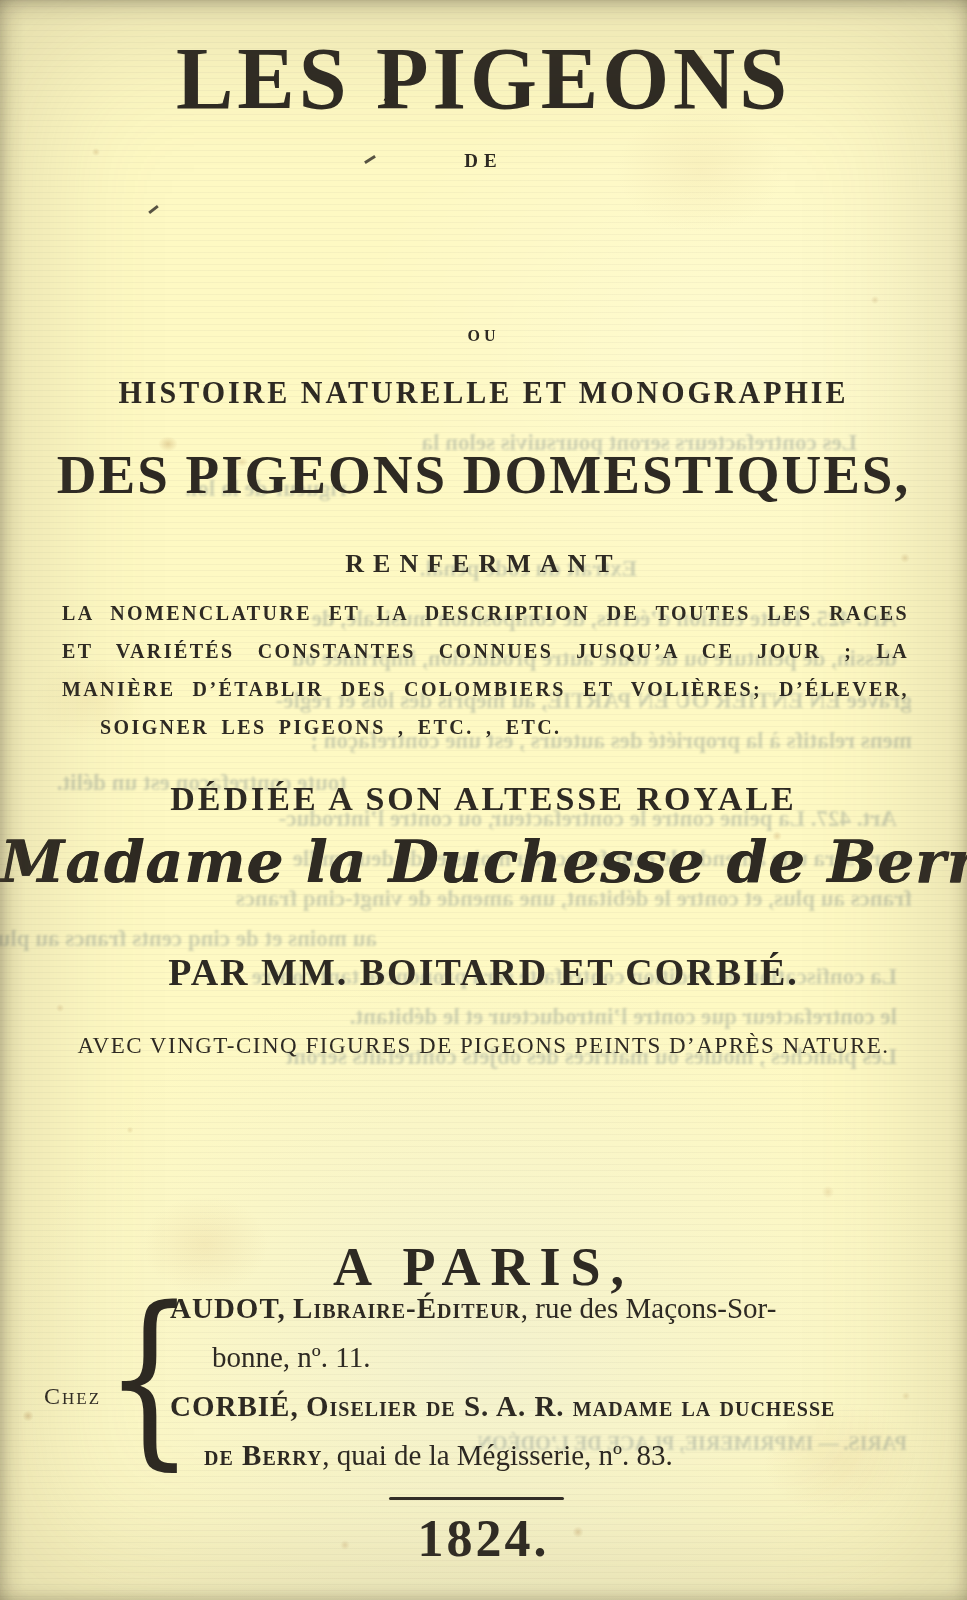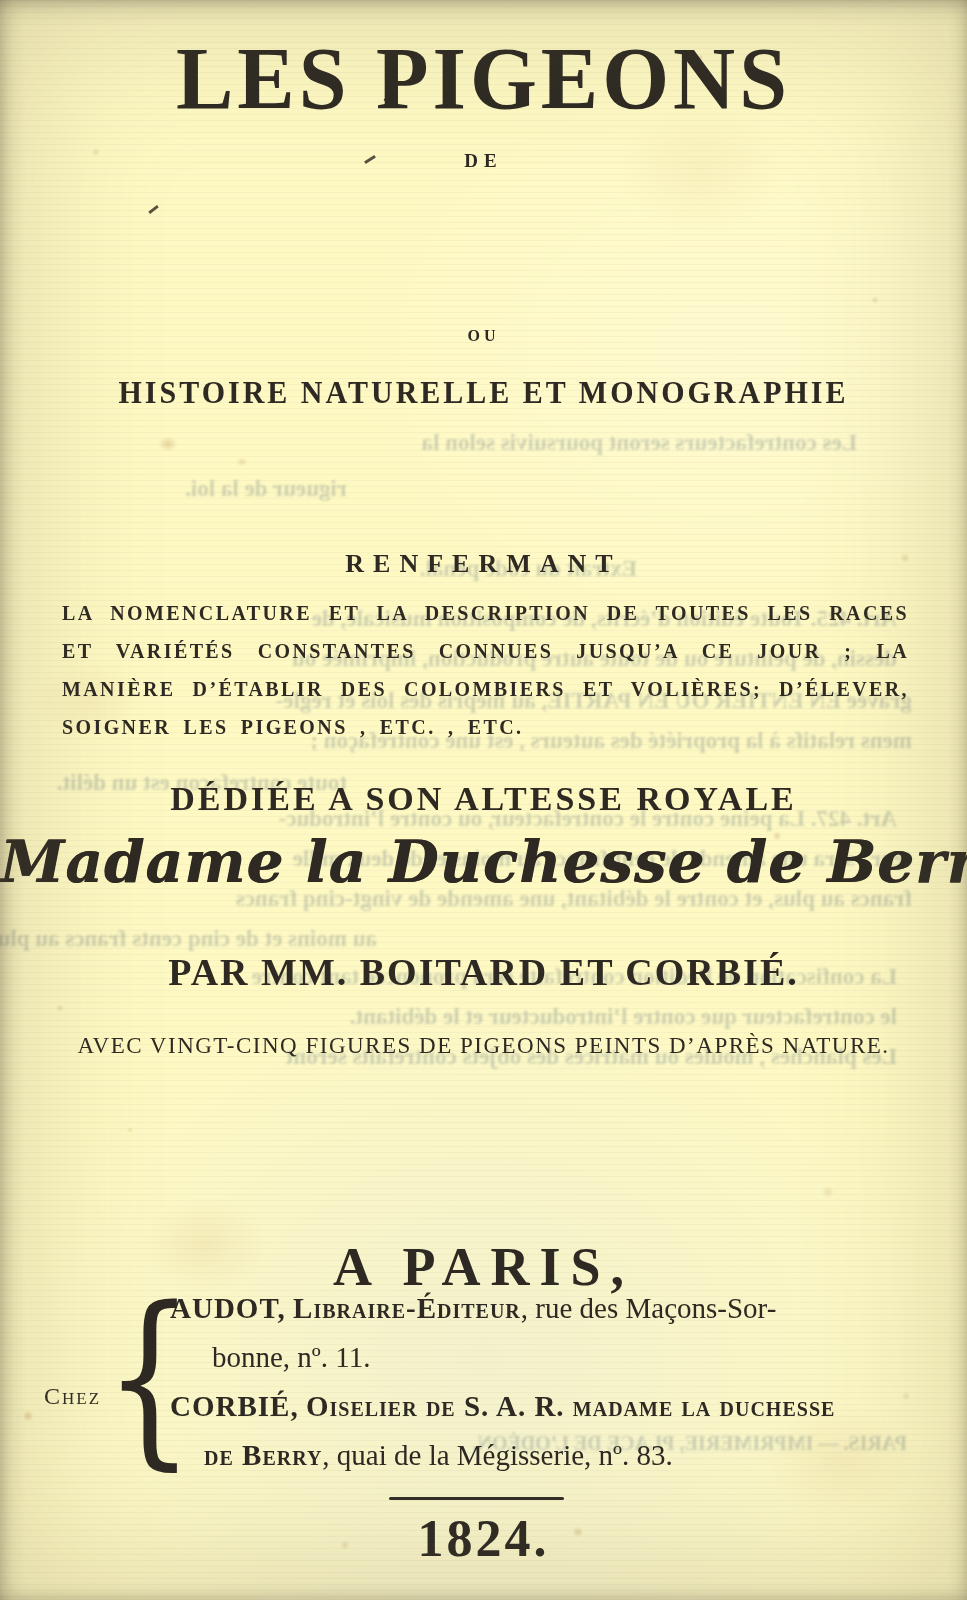--- a/index.html
+++ b/index.html
@@ -75,21 +75,21 @@
   .subtitle-1   { top: 375px; font-size: 30px; font-weight: 700; letter-spacing: 3px; transform: scaleY(1.08); }
   .subtitle-2   { top: 443px; font-size: 55px; font-weight: 700; letter-spacing: 2px; }
   .renfermant   { top: 549px; font-size: 26px; font-weight: 700; letter-spacing: 9px; }
 
   .contents { position: absolute; top: 594px; left: 62px; right: 58px; z-index: 2; }
   .contents .c-line {
     font-size: 20px; font-weight: 700; letter-spacing: 2.4px; word-spacing: 5px;
     line-height: 38px; white-space: nowrap;
   }
   .contents .c-just { text-align: justify; text-align-last: justify; }
-  .contents .c-left { text-align: left; }
+  .contents .c-left { text-align: left; margin-left: 38px; }
 
   .dediee     { top: 780px; font-size: 34px; font-weight: 700; letter-spacing: 3px; }
   .duchesse   { top: 828px; font-size: 58px; font-weight: 700; font-style: italic;
                 font-family: "DejaVu Serif", serif; letter-spacing: 1px;
                 text-shadow: 0.6px 0 0 currentColor; }
   .par-mm     { top: 950px;  font-size: 38px; font-weight: 700; letter-spacing: 2px; }
   .avec       { top: 1033px; font-size: 23px; font-weight: 400; letter-spacing: 1.5px; }
   .a-paris    { top: 1208px; font-size: 54px; font-weight: 700; letter-spacing: 10px; margin-top: 28px; }
 
   .chez-label { position: absolute; top: 1383px; left: 44px; font-size: 24px; font-weight: 400;
@@ -141,20 +141,21 @@
     <div class="st-line" style="top:1044px; left:70px;">Les planches , moules ou matrices des objets contrefaits seront</div>
     <div class="st-line" style="top:1432px; left:60px; font-size:20px;">PARIS. — IMPRIMERIE, PLACE DE L’ODÉON.</div>
   </div>
 
   <div class="print">
 
     <div class="block title-main">LES PIGEONS</div>
     <div class="block connector-de">DE</div>
     <div class="block connector-ou">OU</div>
     <div class="block subtitle-1">HISTOIRE NATURELLE ET MONOGRAPHIE</div>
+    <div class="block subtitle-2">DES PIGEONS DOMESTIQUES,</div>
     <div class="block renfermant">RENFERMANT</div>
 
     <div class="contents">
       <div class="c-line c-just">LA NOMENCLATURE ET LA DESCRIPTION DE TOUTES LES RACES</div>
       <div class="c-line c-just">ET VARIÉTÉS CONSTANTES CONNUES JUSQU’A CE JOUR ; LA</div>
       <div class="c-line c-just">MANIÈRE D’ÉTABLIR DES COLOMBIERS ET VOLIÈRES; D’ÉLEVER,</div>
       <div class="c-line c-left">SOIGNER LES PIGEONS , ETC. , ETC.</div>
     </div>
 
     <div class="block dediee">DÉDIÉE A SON ALTESSE ROYALE</div>

